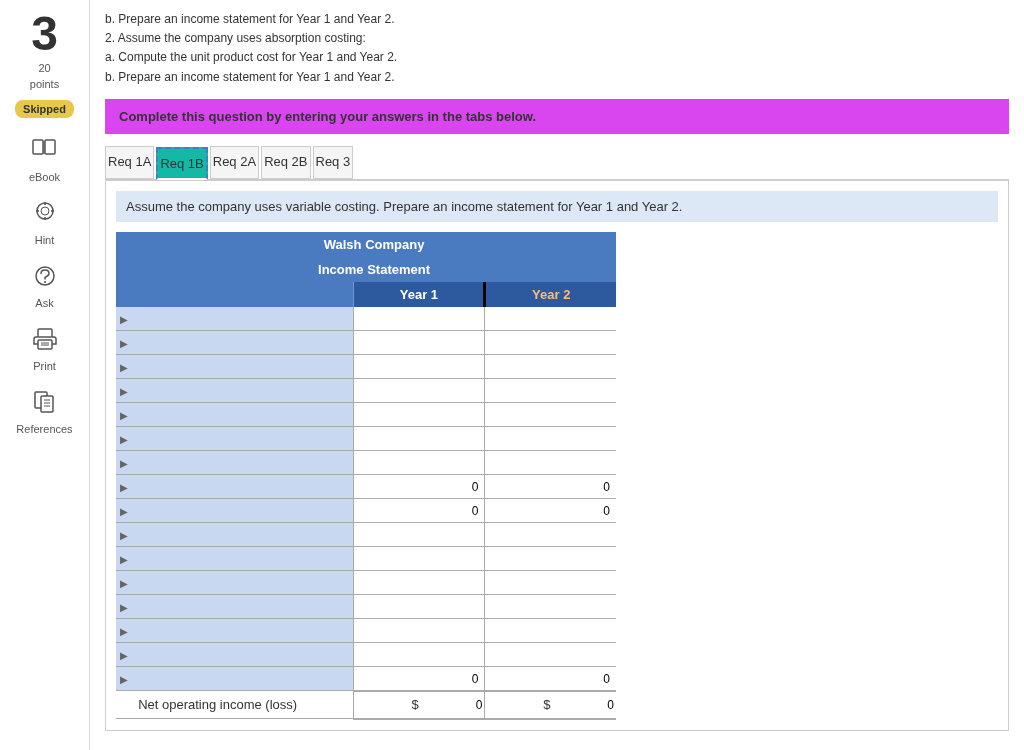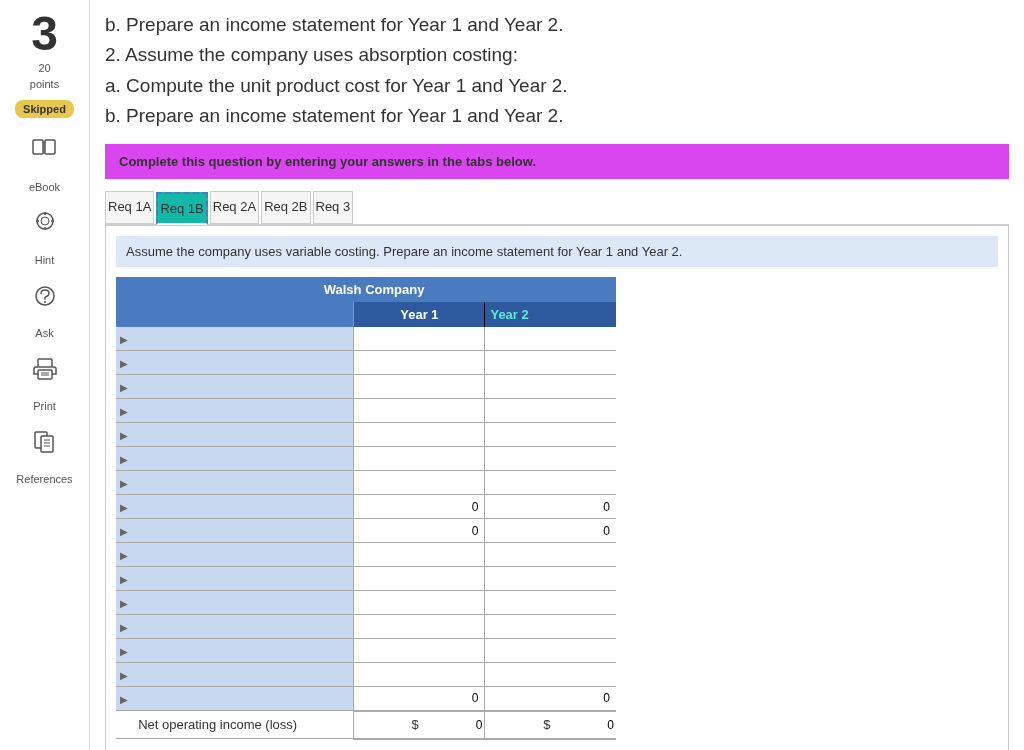--- a/index.html
+++ b/index.html
@@ -8,31 +8,31 @@
     .page-wrapper { display: flex; width: 1024px; min-height: 750px; }
 
     
     .sidebar { width: 90px; background: #fff; border-right: 1px solid #ddd; display: flex; flex-direction: column; align-items: center; padding-top: 10px; }
     .question-num { font-size: 48px; font-weight: bold; color: #333; line-height: 1; margin-bottom: 4px; }
     .points-label { font-size: 11px; color: #555; margin-bottom: 4px; }
     .points-text { font-size: 11px; color: #555; margin-bottom: 10px; }
     .skipped-badge { background: #e8c84a; color: #333; font-size: 11px; font-weight: bold; padding: 3px 8px; border-radius: 8px; margin-bottom: 20px; }
 
     .sidebar-nav { display: flex; flex-direction: column; align-items: center; gap: 18px; width: 100%; }
-    .sidebar-item { display: flex; flex-direction: column; align-items: center; cursor: pointer; color: #555; gap: 19px; }
+    .sidebar-item { display: flex; flex-direction: column; align-items: center; cursor: pointer; color: #555; gap: 9px; }
     .sidebar-icon { width: 28px; height: 24px; display: flex; align-items: center; justify-content: center; }
     .sidebar-label { font-size: 11px; text-align: center; }
 
     
     svg { display: block; }
 
     
     .main { flex: 1; padding: 10px 15px; overflow-y: auto; }
 
-    .question-text { font-size: 19px; line-height: 1.6; margin-bottom: 12px; }
+    .question-text { font-size: 12px; line-height: 1.6; margin-bottom: 12px; }
 
     .instruction-box { background: #d946ef; padding: 10px 14px; font-weight: bold; font-size: 13px; margin-bottom: 12px; }
 
     
     .tabs { display: flex; border-bottom: none; margin-bottom: 0; }
     .tab { padding: 7px 2px; border: 1px solid #ccc; background: #f5f5f5; cursor: pointer; font-size: 13px; margin-right: 2px; color: #333; }
     .tab.active { background: #14b8a6; border: 2px dashed #4a7abf; border-bottom: 2px solid #fff; font-weight: normal; z-index: 1; position: relative; bottom: -1px; }
     .tab:not(.active) { border-bottom: 1px solid #ccc; }
 
     .tabs-border { border-bottom: 1px solid #ccc; margin-bottom: 0; }
@@ -168,26 +168,30 @@
           <col style="width:130px">
           <col style="width:130px">
         </colgroup>
         <tbody>
 
           <tr class="table-header-row">
             <td style="background:#4a7abf;"></td>
             <td colspan="3" style="text-align:center; font-weight:bold; color:#fff; background:#4a7abf; padding:5px;">Walsh Company</td>
           </tr>
 
+          <tr class="table-subheader-row">
+            <td style="background:#4a7abf;"></td>
+            <td colspan="3" style="text-align:center; font-weight:bold; color:#fff; background:#4a7abf; padding:5px;">Income Statement</td>
+          </tr>
 
           <tr>
             <td style="background:#4a7abf;"></td>
             <td style="background:#4a7abf;"></td>
             <td style="background:#2d5a9e; color:#fff; text-align:center; font-weight:bold; padding:5px; border-left:1px solid #6a9ad4;">Year 1</td>
-            <td style="background:#2d5a9e; color:#5eead4; text-align:left; font-weight:bold; padding:5px; border-left:1px solid #000000;">Year 2</td>
+            <td style="background:#2d5a9e; color:#fdba74; text-align:center; font-weight:bold; padding:5px; border-left:3px solid #000000;">Year 2</td>
           </tr>
 
           <tr class="data-row">
             <td class="arrow-cell"><span class="arrow">▶</span></td>
             <td class="label-cell"></td>
             <td class="input-cell"><input type="text" value="" style=""></td>
             <td class="input-cell"><input type="text" value="" style=""></td>
           </tr>
           <tr class="data-row">
             <td class="arrow-cell"><span class="arrow">▶</span></td>

